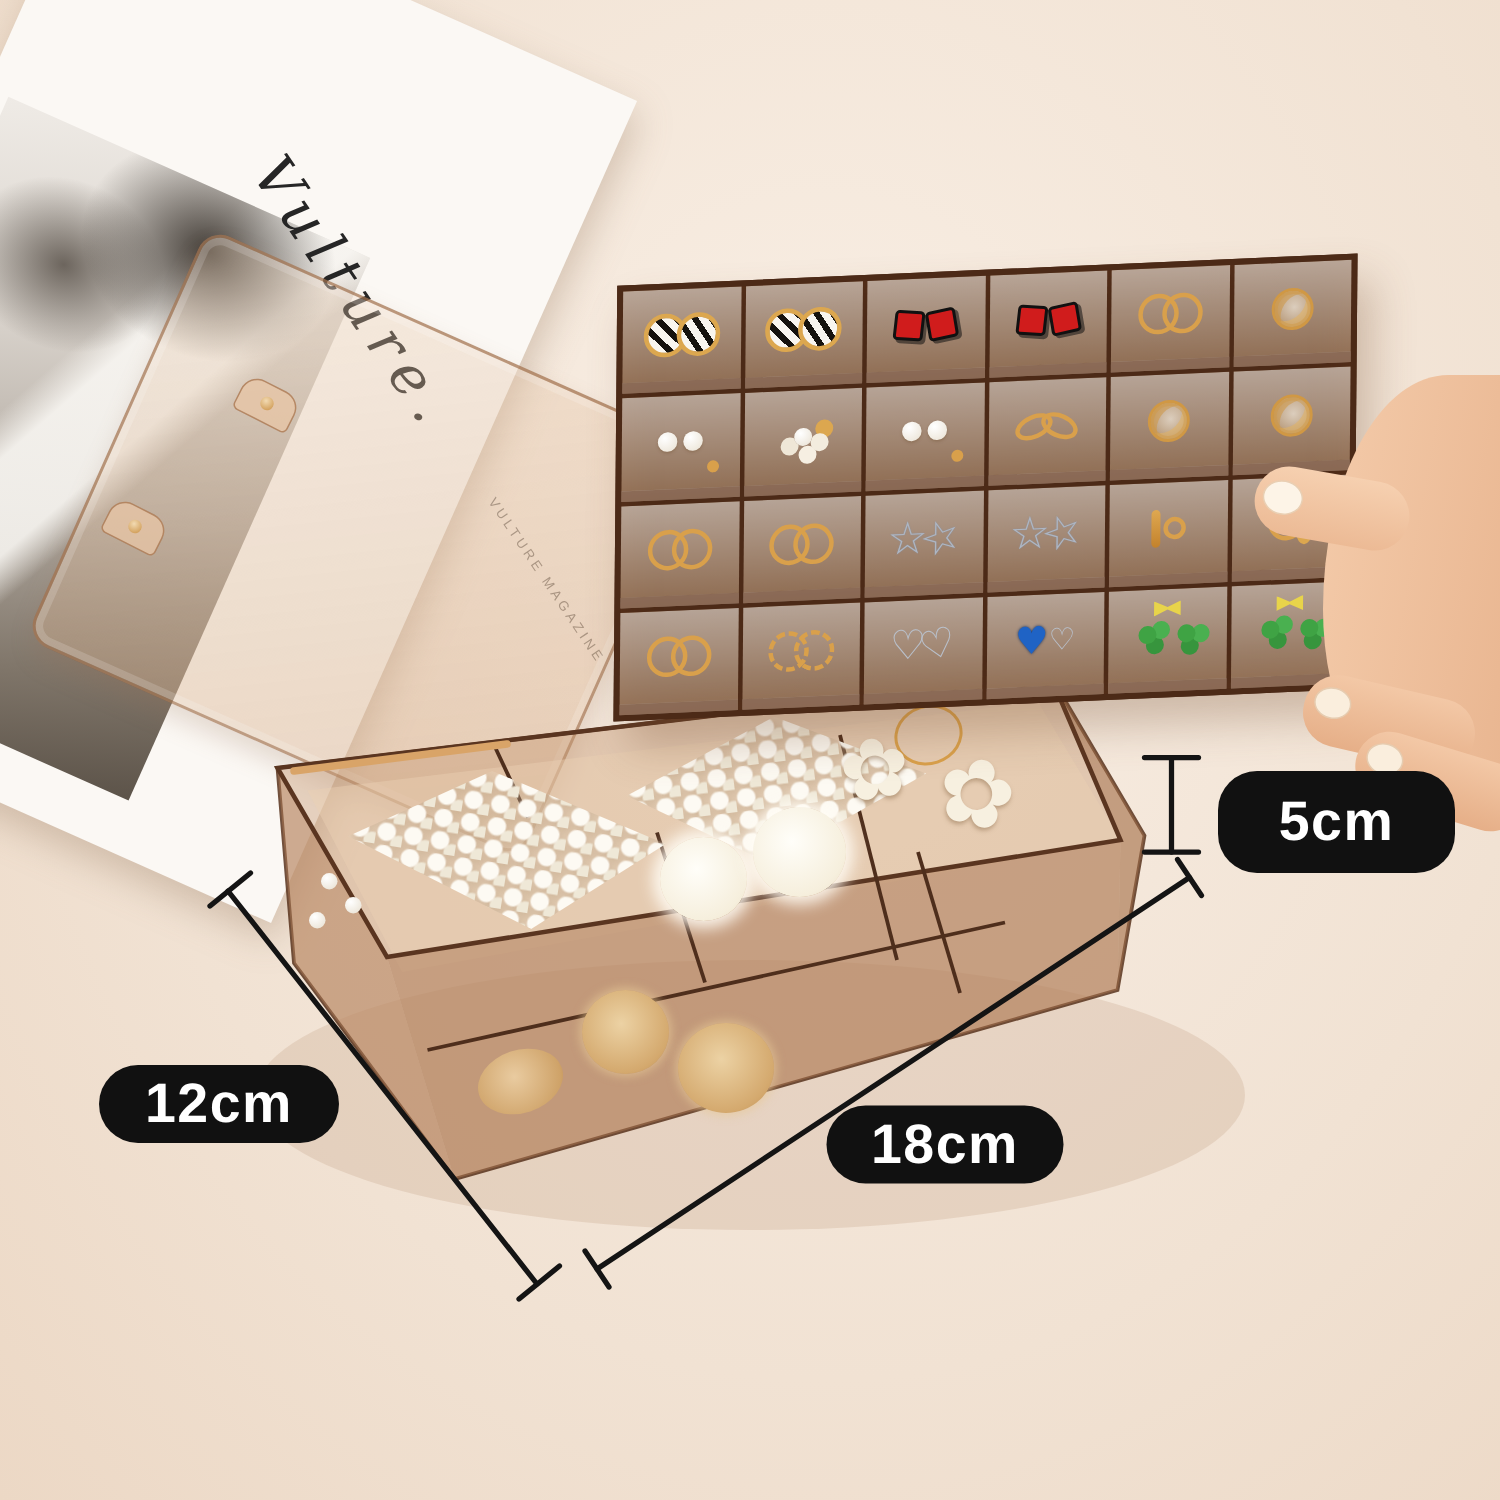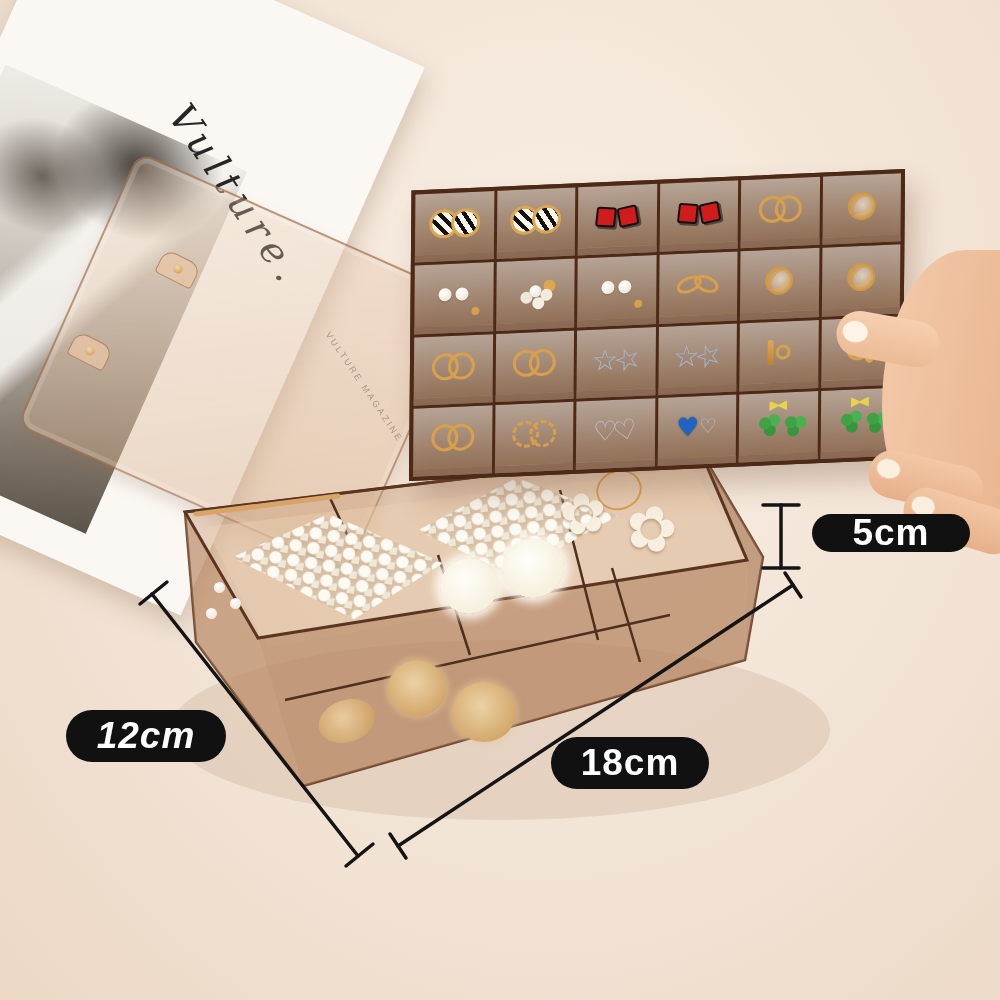--- a/index.html
+++ b/index.html
@@ -186,22 +186,22 @@
   .f2{left:902px;top:498px;width:116px;height:46px;transform:rotate(17deg);}
   .fingertip .nail{position:absolute;left:6px;top:9px;width:25px;height:21px;border-radius:50%;
     background:#faeedd;border:1px solid #e6ccb0;}
   
   .pill{
     position:absolute;display:flex;align-items:center;justify-content:center;
     background:var(--pill-bg);color:var(--pill-fg);
     border-radius:26px;font-weight:bold;font-size:37px;
     z-index:9;letter-spacing:1px;
   }
-  .pill-5cm{left:812px;top:514px;width:158px;height:38px;justify-content:center;}
-  .pill-12cm{left:66px;top:710px;width:160px;height:52px;font-style:italic;}
+  .pill-5cm{left:812px;top:514px;width:158px;height:68px;justify-content:center;}
+  .pill-12cm{left:66px;top:710px;width:160px;height:52px;}
   .pill-18cm{left:551px;top:737px;width:158px;height:52px;}
 </style>
 </head>
 <body>
 
 <div class="magazine">
   <div class="mag-photo"></div>
 </div>
 <div class="vulture-script">Vulture.</div>
 <div class="mag-side-text">VULTURE MAGAZINE</div>

